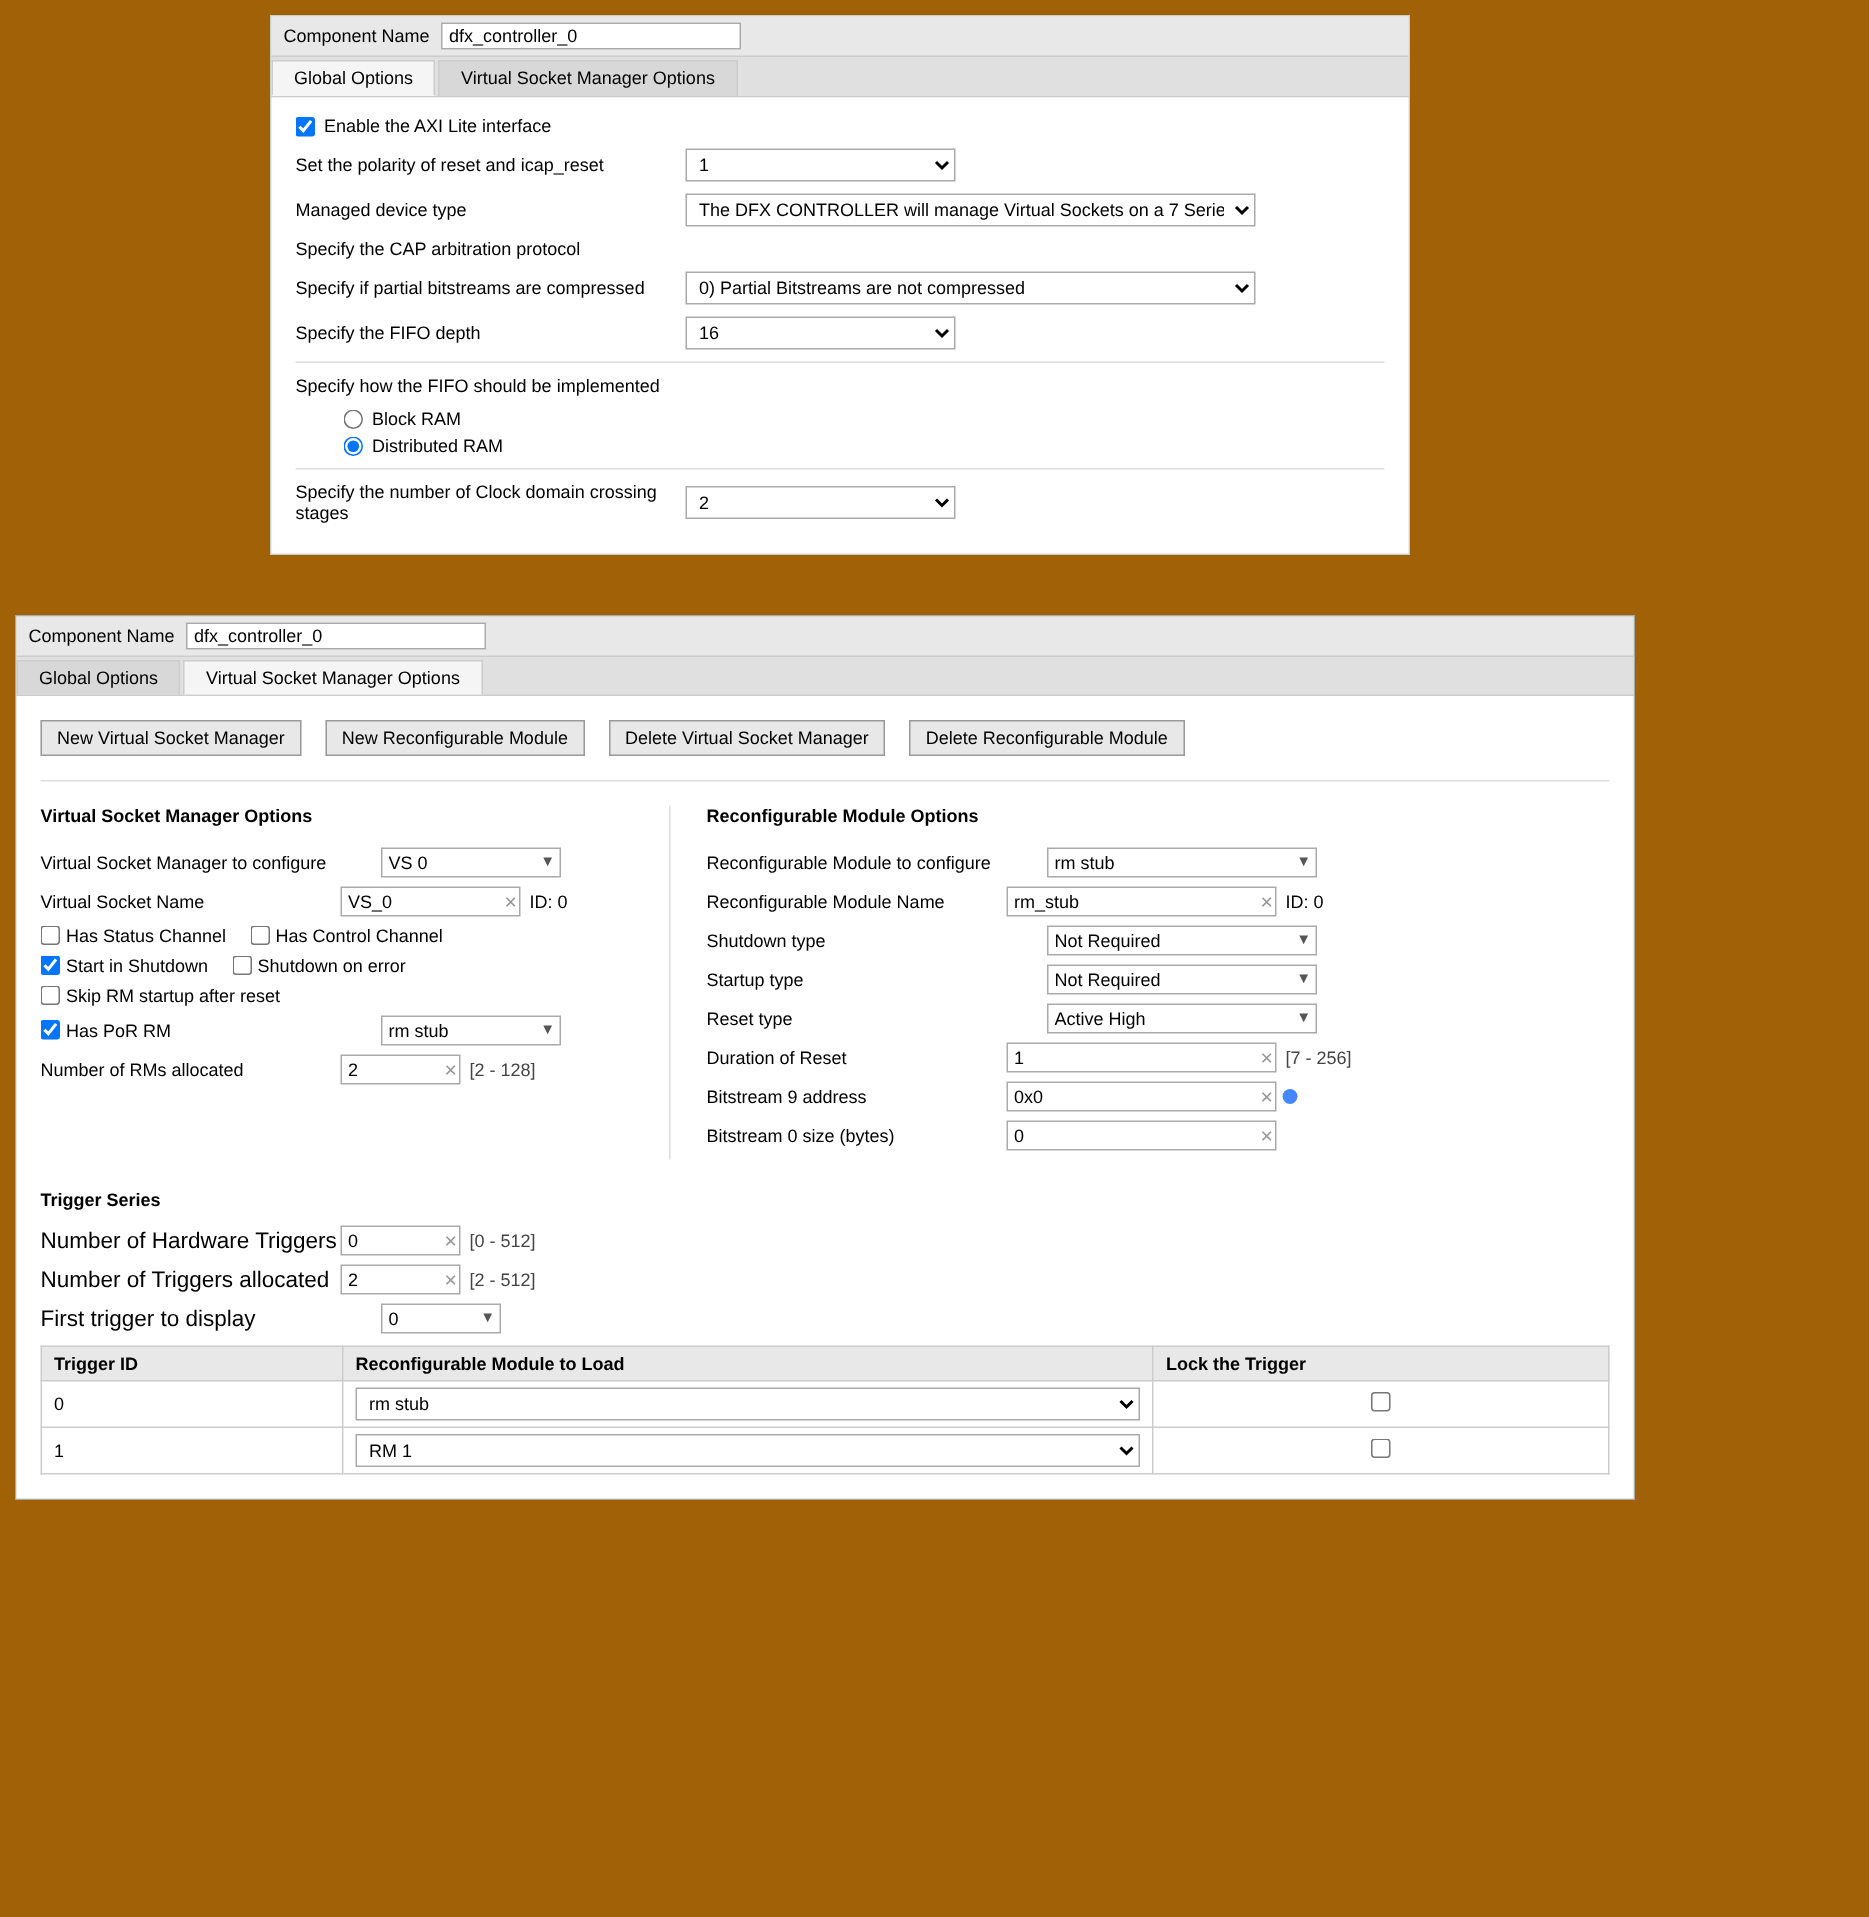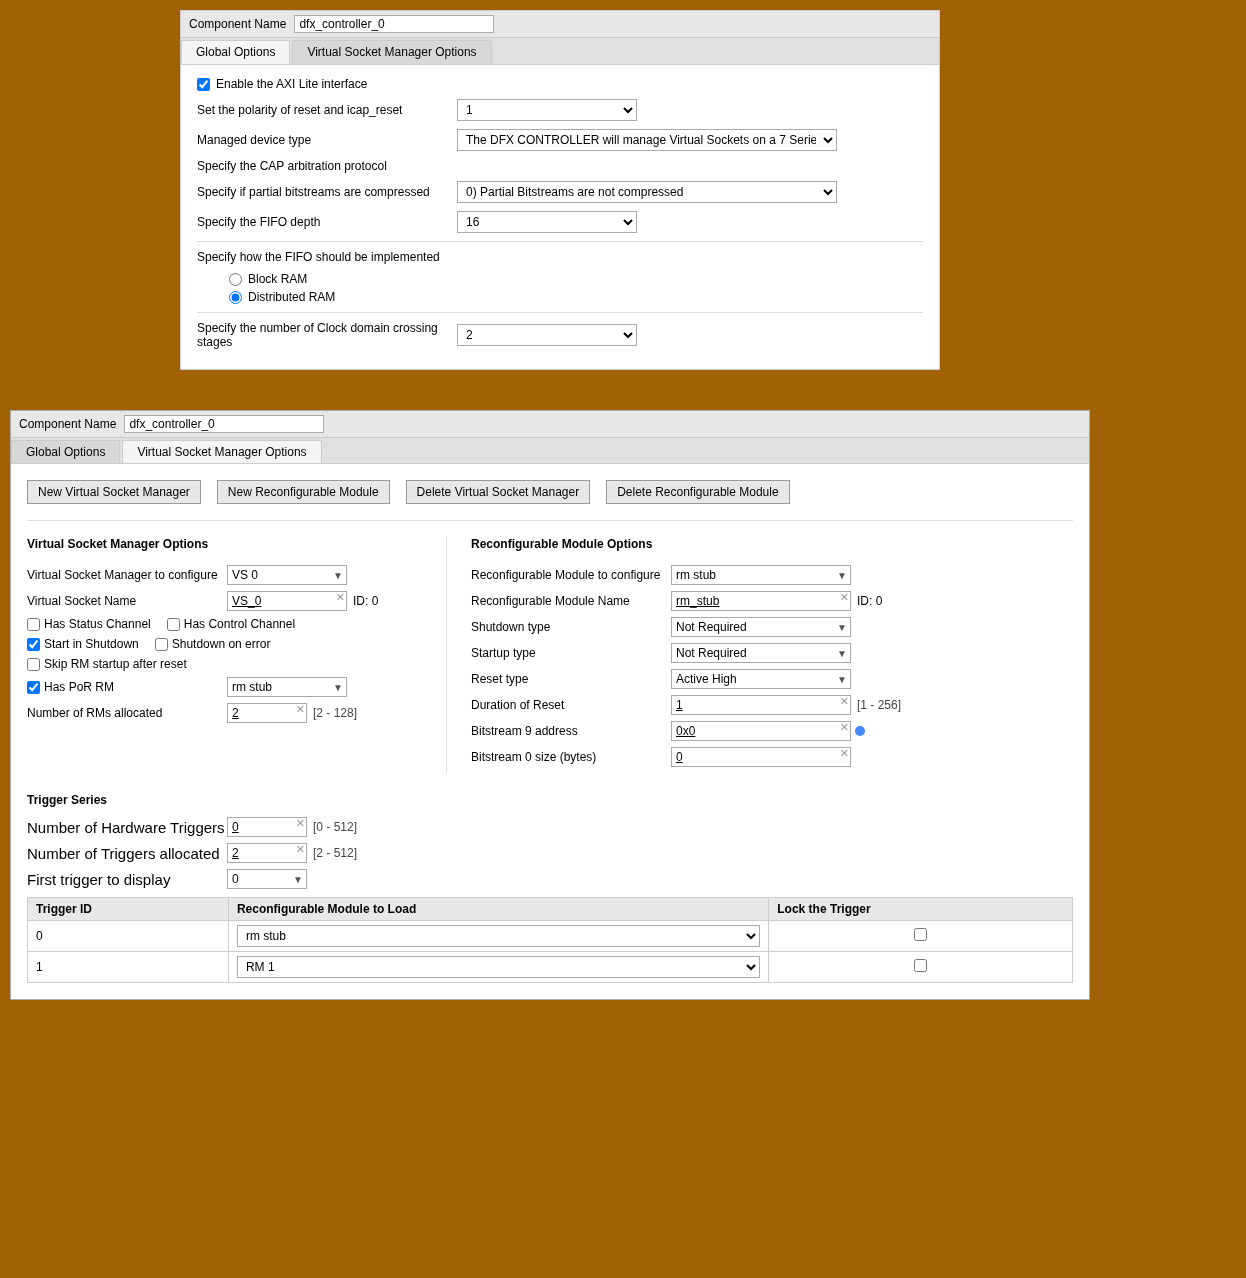--- a/index.html
+++ b/index.html
@@ -55,29 +55,29 @@
 
     .field-row { display: flex; align-items: center; margin-bottom: 6px; }
     .field-label { flex: 0 0 200px; font-size: 12px; }
     .field-input { border: 1px solid #aaa; padding: 2px 4px; font-size: 12px; background: #fff; }
     .field-input.w120 { width: 120px; }
     .field-input.w180 { width: 180px; }
     .field-input.w80 { width: 80px; }
 
     .id-label { font-size: 12px; margin-left: 6px; }
 
-    .input-clear { position: relative; display: inline-flex; align-items: flex-start; text-decoration: underline; }
+    .input-clear { position: relative; display: inline-flex; align-items: center; }
     .input-clear input { padding-right: 18px; }
     .clear-btn { position: absolute; right: 2px; color: #999; cursor: pointer; font-size: 11px; }
 
     .check-group { display: flex; gap: 16px; margin-bottom: 6px; }
-    .check-item { display: flex; align-items: center; gap: 4px; font-size: 12px; }
+    .check-item { display: flex; align-items: flex-start; gap: 4px; font-size: 12px; }
 
     .select-with-arrow { position: relative; display: inline-block; }
-    .select-with-arrow select { appearance: none; -webkit-appearance: none; padding-right: 36px; }
+    .select-with-arrow select { appearance: none; -webkit-appearance: none; padding-right: 36px; margin-left: 27px; }
     .select-arrow { position: absolute; right: 4px; top: 50%; transform: translateY(-50%); pointer-events: none; font-size: 10px; color: #555; }
 
     .range-hint { font-size: 12px; margin-left: 6px; color: #444; }
 
     .blue-dot { display: inline-block; width: 10px; height: 10px; background: #4488ff; border-radius: 50%; margin-left: 4px; vertical-align: middle; }
 
     .trigger-section { margin-top: 20px; }
     .trigger-header { font-weight: bold; font-size: 12px; margin-bottom: 10px; }
 
     .trigger-field-row { display: flex; align-items: center; margin-bottom: 6px; }
@@ -318,21 +318,21 @@
               <span class="select-arrow">▼</span>
             </div>
           </div>
 
           <div class="field-row">
             <span class="field-label">Duration of Reset</span>
             <div class="input-clear">
               <input type="text" class="field-input w180" value="1" style="">
               <span class="clear-btn">✕</span>
             </div>
-            <span class="range-hint">[1 - 256]</span>
+            <span class="range-hint">[7 - 256]</span>
           </div>
 
           <div class="field-row">
             <span class="field-label">Bitstream 9 address</span>
             <div class="input-clear">
               <input type="text" class="field-input w180" value="0x0" style="">
               <span class="clear-btn">✕</span>
             </div>
             <span class="blue-dot"></span>
           </div>

